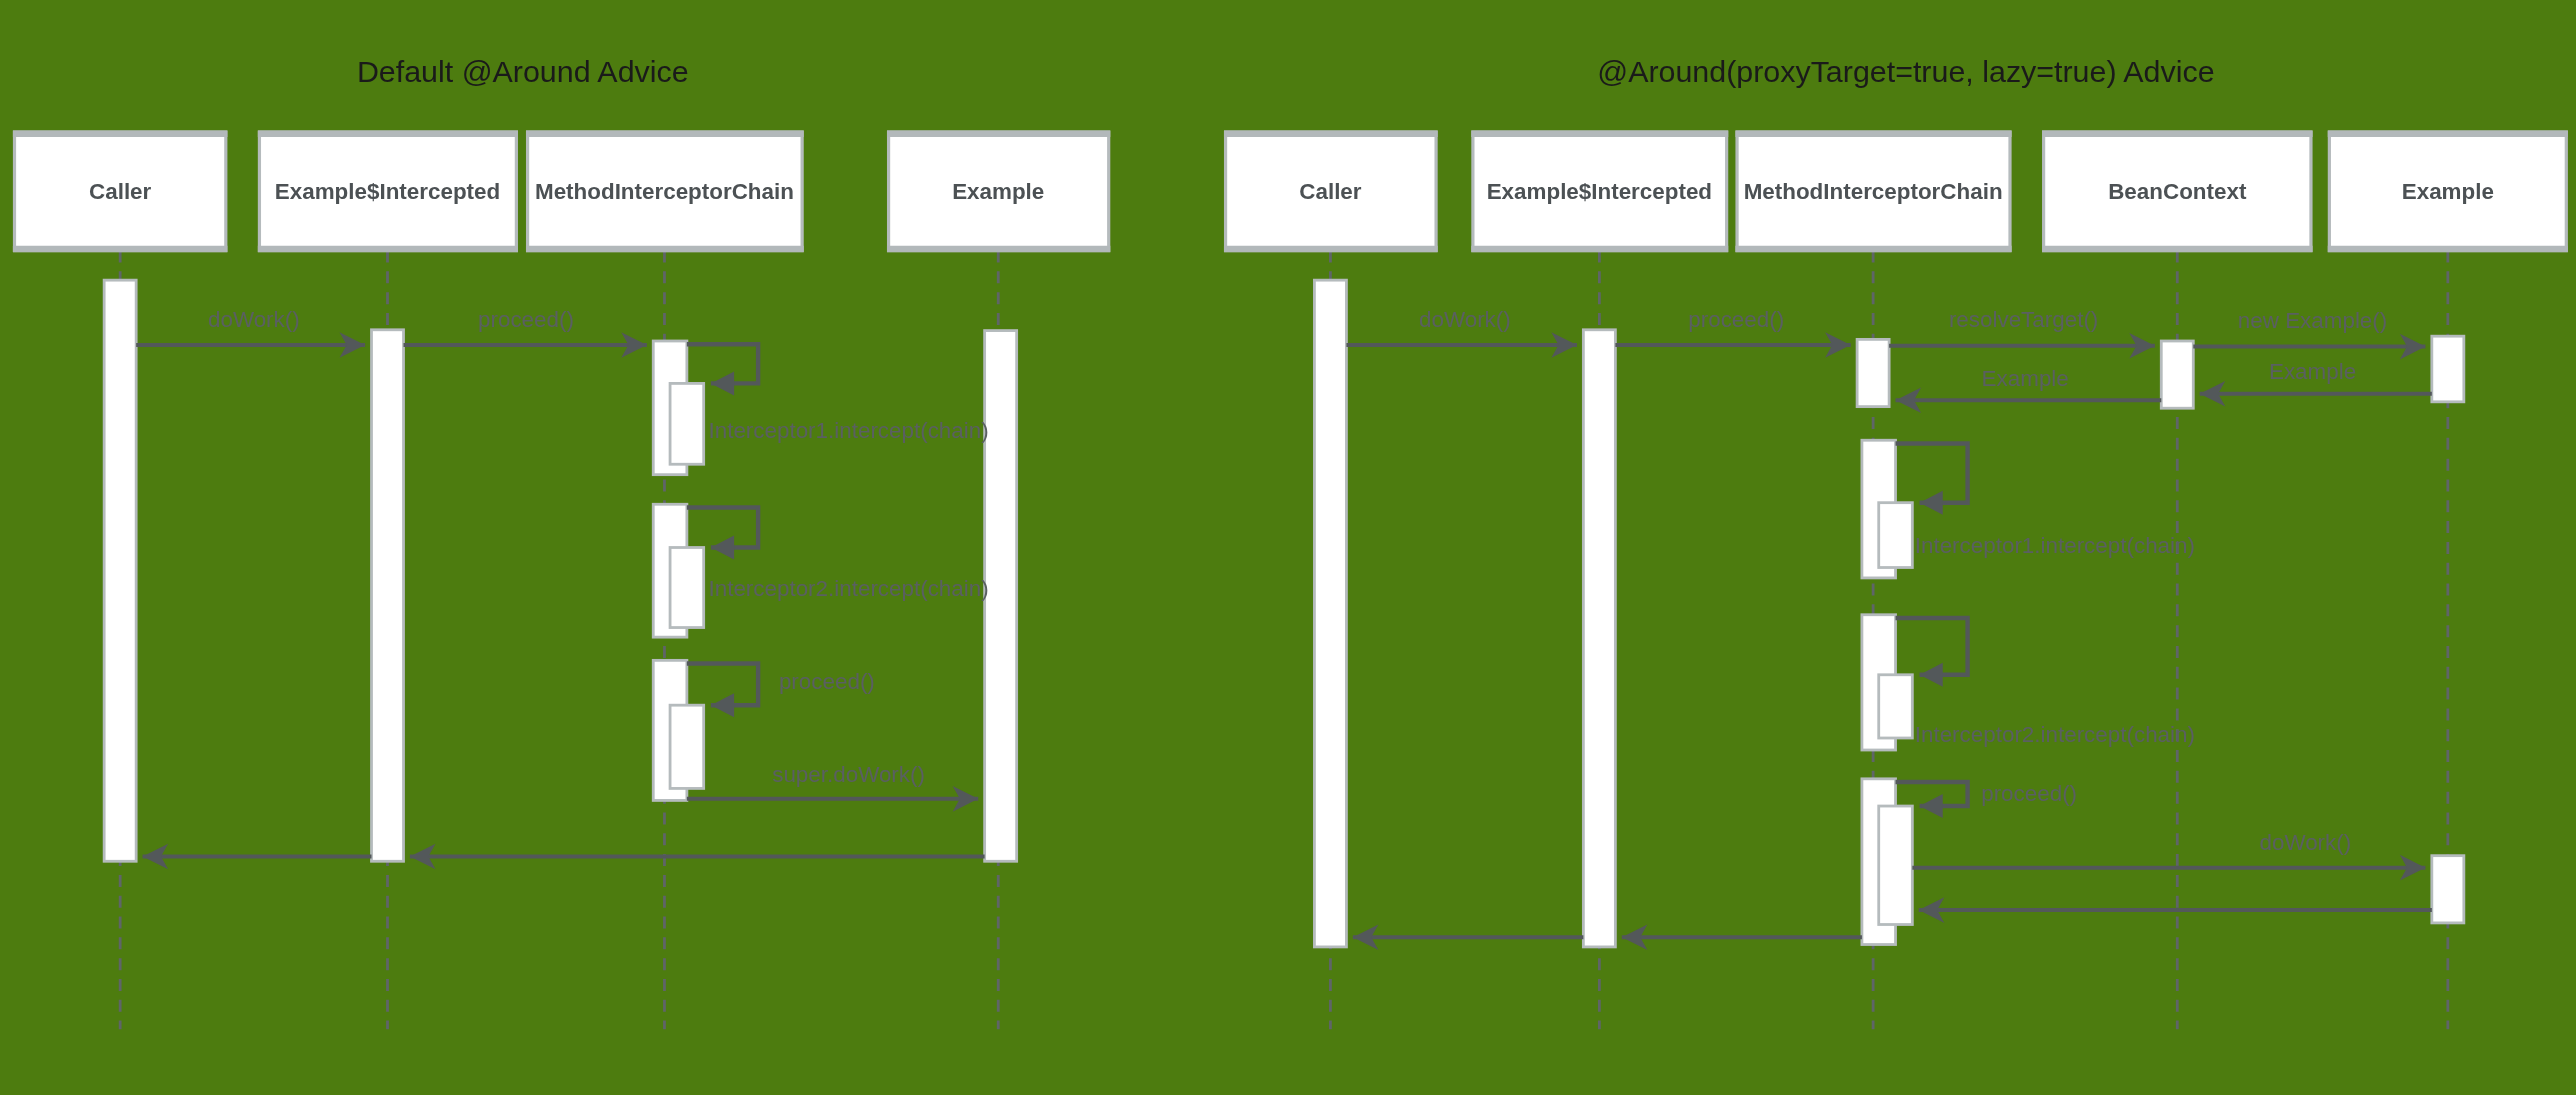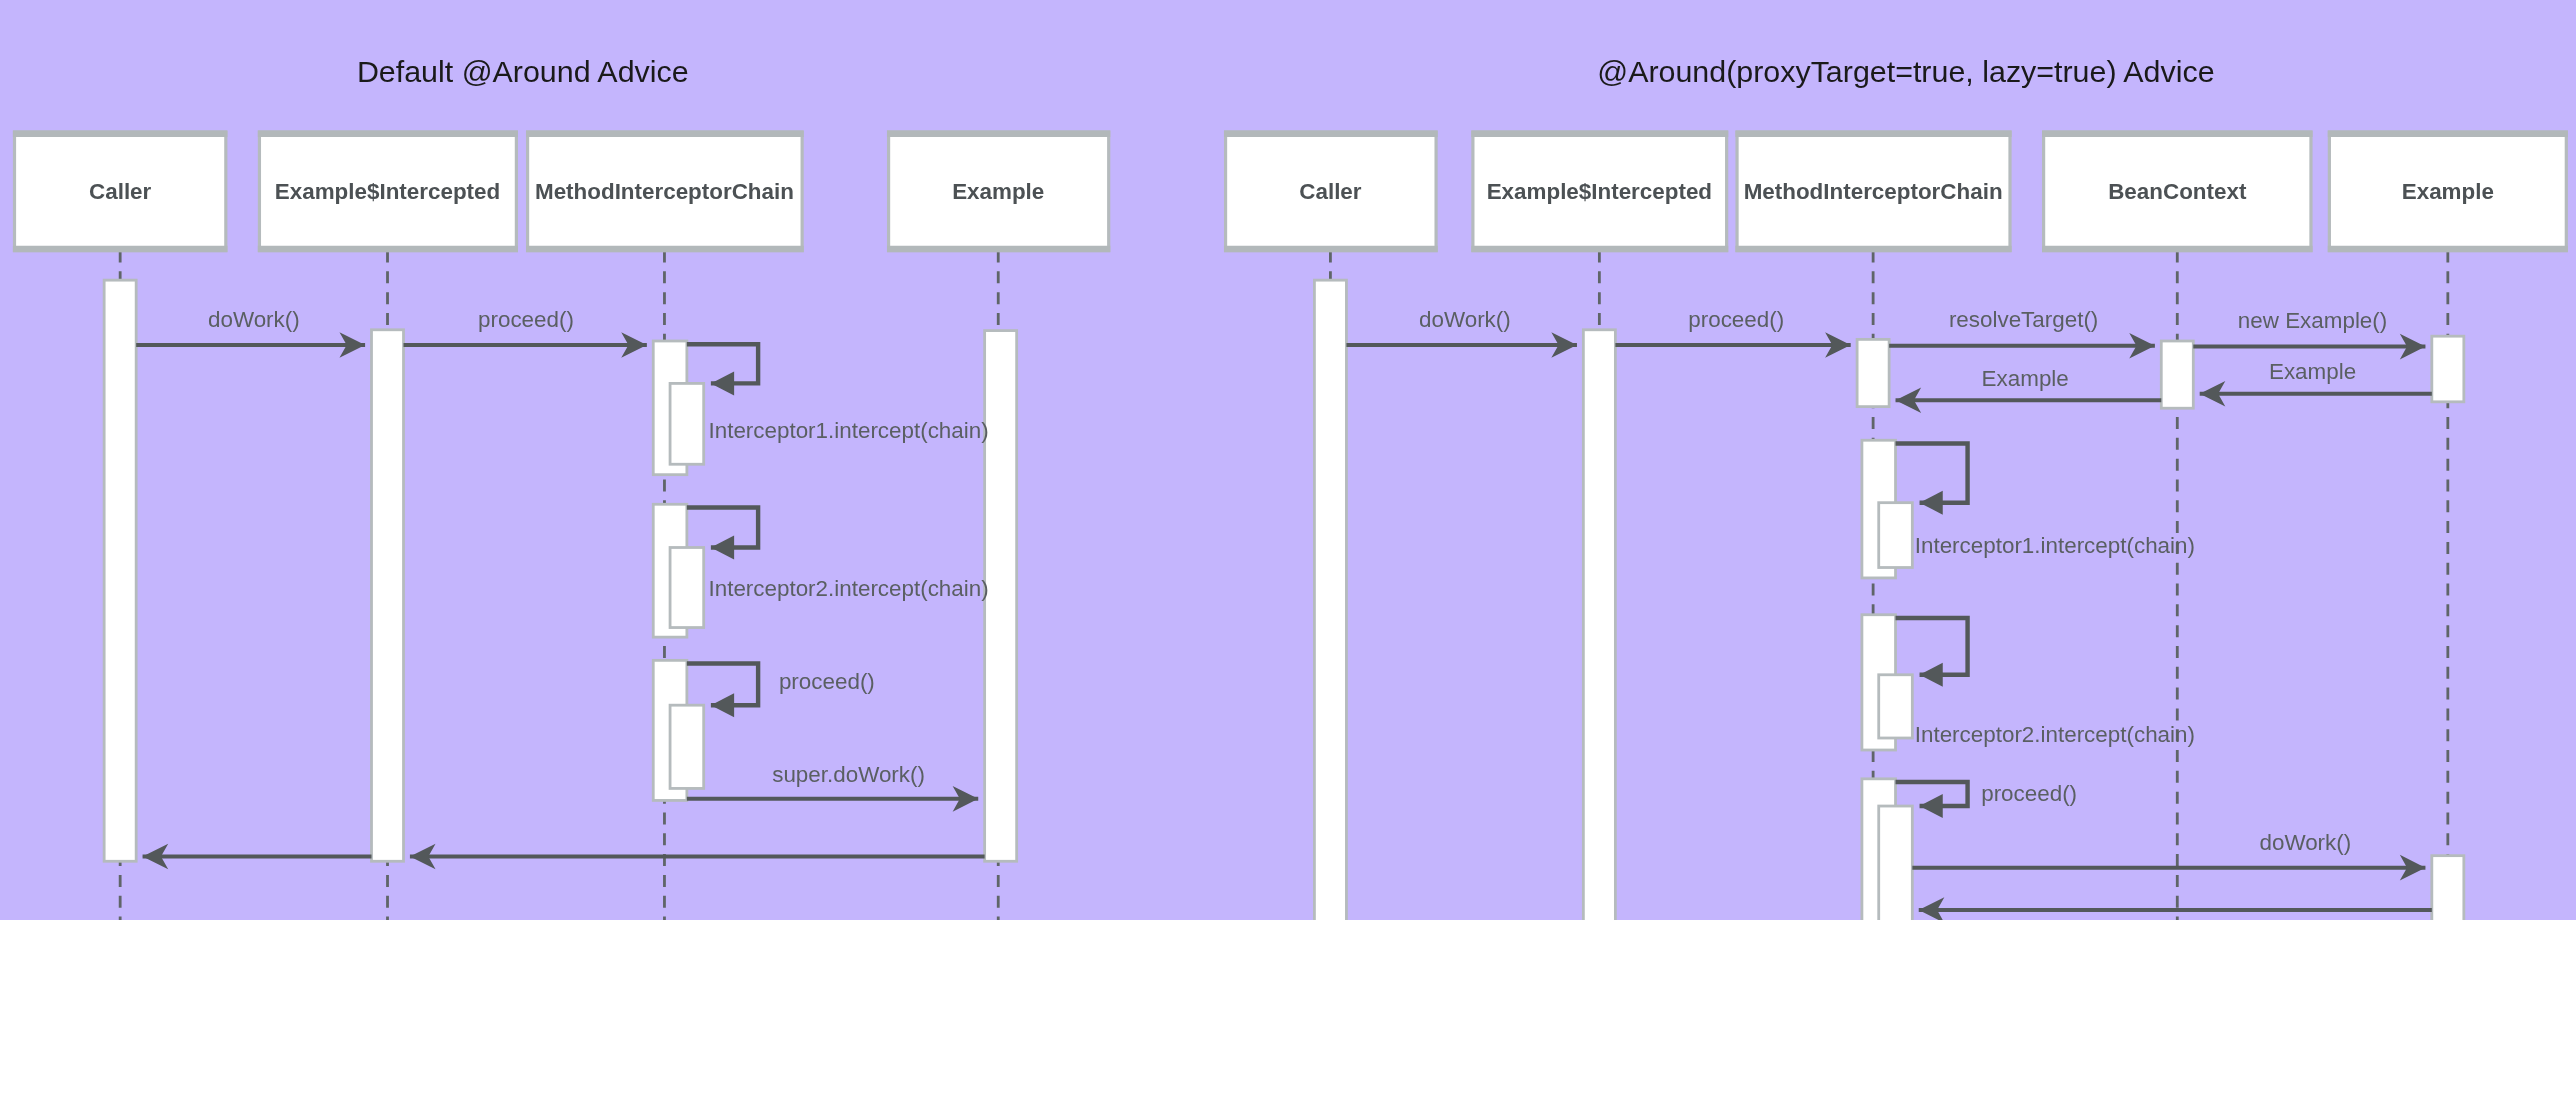--- a/index.html
+++ b/index.html
@@ -1,16 +1,16 @@
 <!DOCTYPE html>
 <html style="font-size:13px"><head>
 <meta charset="utf-8">
 <style>
   html,body{margin:0;padding:0;background:#ffffff;}
-  .canvas{position:relative;width:2576px;height:920px;background:#c4b5fd;overflow:hidden;
+  .canvas{position:relative;width:2576px;height:1095px;background:#4d7c0f;overflow:hidden;
           font-family:"Liberation Sans", sans-serif;}
   svg{display:block;}
   text{font-family:"Liberation Sans", sans-serif;}
   .title{font-size:38px;fill:#1a1a1a;text-anchor:middle;}
   .actor-label{font-size:28px;font-weight:bold;fill:#4c5154;text-anchor:middle;}
   .msg-label{font-size:28px;fill:#5a5f62;text-anchor:middle;}
   .msg-label-left{font-size:28px;fill:#5a5f62;text-anchor:start;}
   .lifeline{stroke:#5f6568;stroke-width:3.5;stroke-dasharray:15 11;fill:none;}
   .actor-box{fill:#ffffff;stroke:#b5bbbd;stroke-width:4;}
   .actor-band{stroke:#b2b8ba;stroke-width:8;fill:none;}

